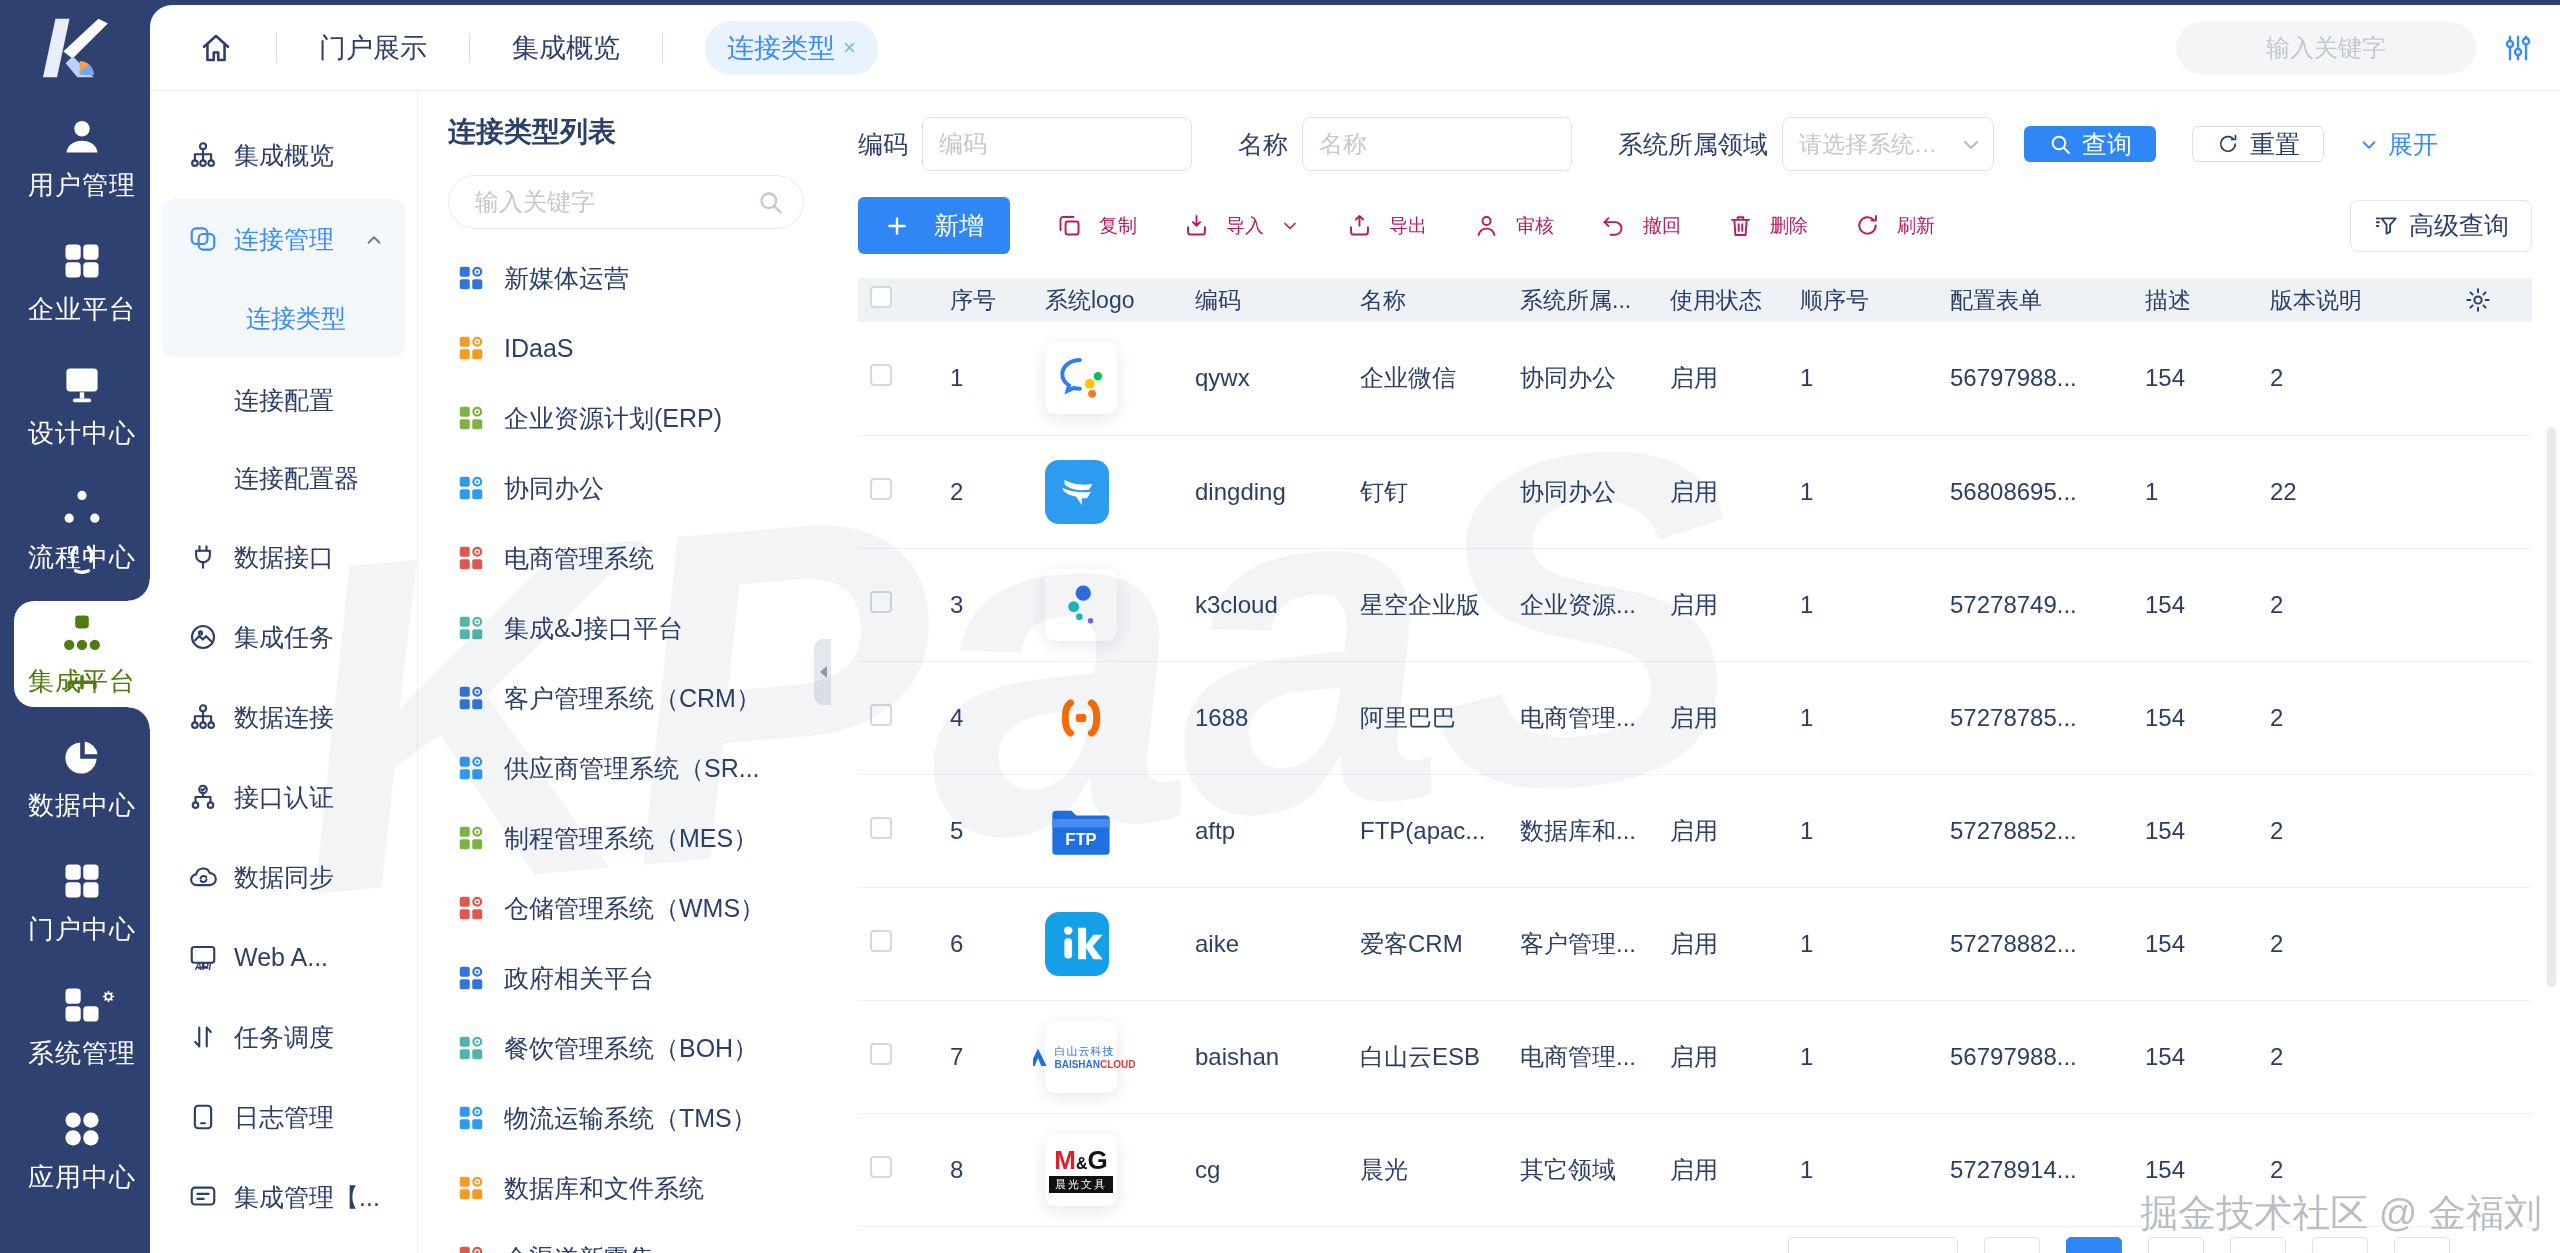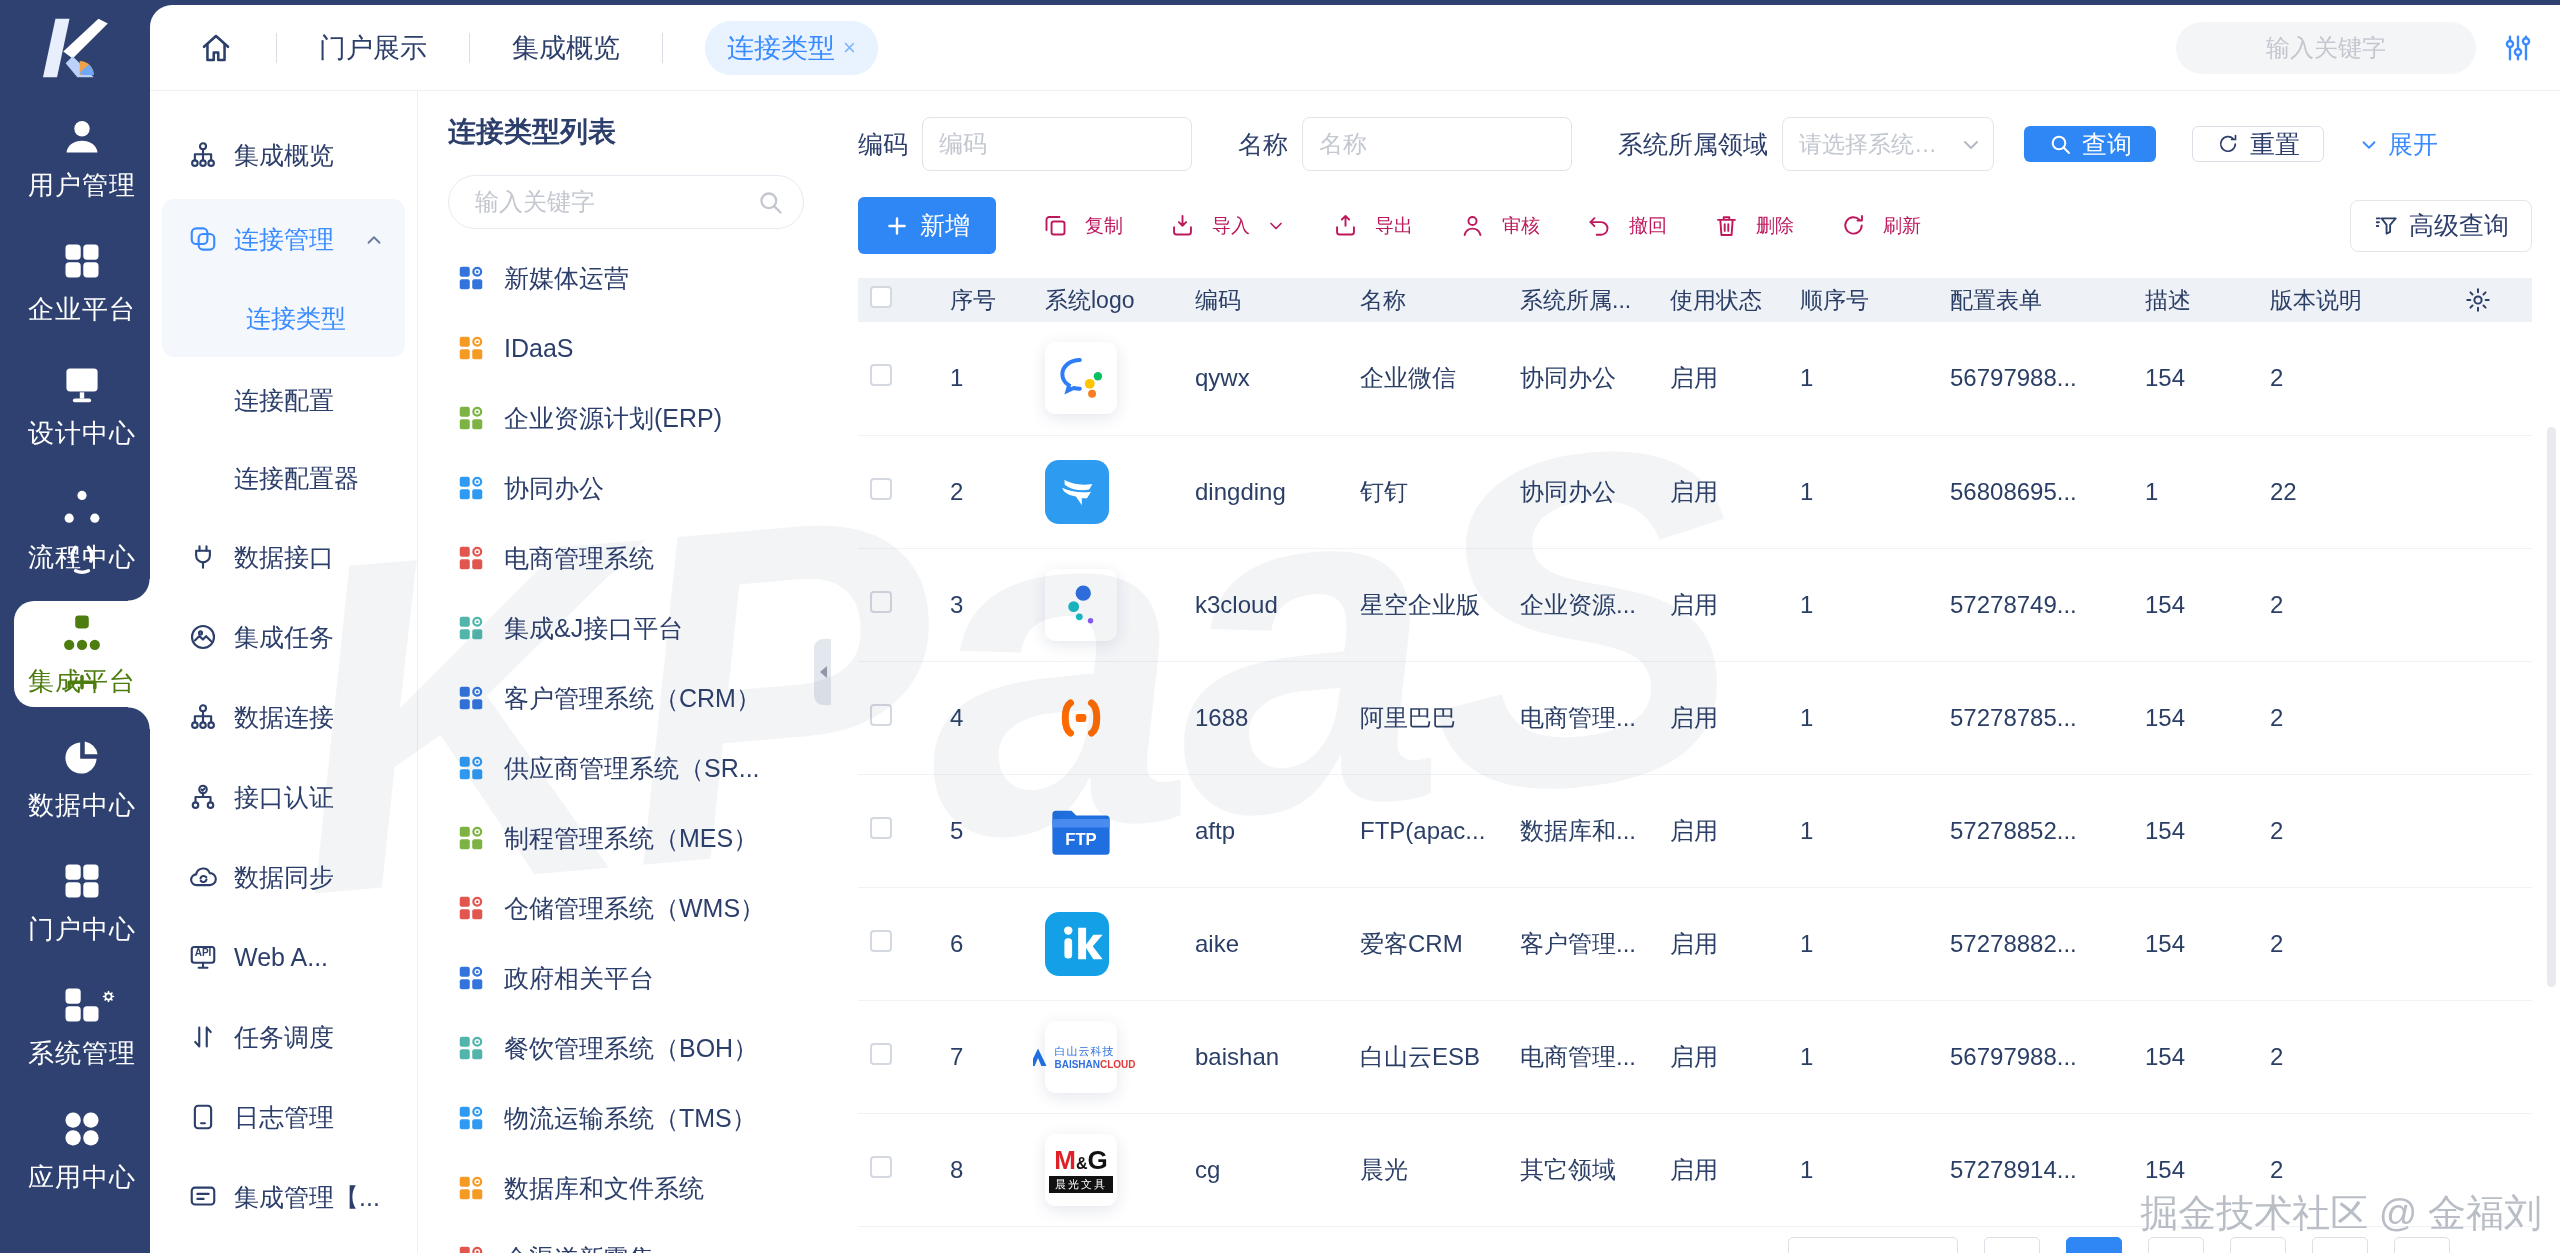--- a/index.html
+++ b/index.html
@@ -84,21 +84,21 @@
   .f-select .sel-chev { position:absolute; right:10px; top:15px; width:24px; height:24px; color:#b5bac4; }
   .f-select .sel-chev svg { width:100%; height:100%; }
   .btn { display:inline-flex; align-items:center; justify-content:center; gap:10px; height:36px; border-radius:6px; font-size:25px; cursor:pointer; white-space:nowrap; }
   .btn svg { width:24px; height:24px; }
   .btn-primary { background:#2f87f5; color:#fff; width:132px; border:none; margin-left:30px; }
   .btn-plain { background:#fff; color:#2c3e6a; border:1px solid #dcdfe6; width:132px; margin-left:36px; }
   .expand-link { margin-left:34px; display:inline-flex; align-items:center; gap:8px; color:#3a8bff; font-size:25px; cursor:pointer; }
   .expand-link svg { width:22px; height:22px; }
 
   .toolbar { display:flex; align-items:center; margin-top:26px; }
-  .tool-new { display:inline-flex; align-items:center; gap:10px; background:#2f87f5; color:#fff; border:none; border-radius:6px; padding:12px 26px; font-size:25px; cursor:pointer; }
+  .tool-new { display:inline-flex; align-items:center; gap:24px; background:#2f87f5; color:#fff; border:none; border-radius:6px; padding:12px 26px; font-size:25px; cursor:pointer; }
   .tool-new svg { width:26px; height:26px; }
   .tool-btn { display:inline-flex; align-items:center; gap:16px; margin-left:46px; font-size:19px; color:#be185d; cursor:pointer; white-space:nowrap; }
   .tool-btn svg { width:27px; height:27px; }
   .tool-btn .caret svg { width:20px; height:20px; }
   .adv-btn { margin-left:auto; display:inline-flex; align-items:center; gap:10px; height:52px; padding:0 22px; border:1px solid #e2e5ea; border-radius:8px; font-size:25px; color:#2c3e6a; background:#fff; cursor:pointer; }
   .adv-btn svg { width:26px; height:26px; }
 
   table.grid { width:100%; border-collapse:collapse; margin-top:24px; table-layout:fixed; }
   .grid thead th { background:#eef1f6; height:44px; font-size:23px; font-weight:500; color:#2b3f66; text-align:left; padding-left:12px; white-space:nowrap; overflow:hidden; }
   .grid thead th.col-gear { text-align:right; padding-right:22px; }
@@ -331,21 +331,21 @@
             <span class="mic" style="position:relative"><svg viewBox="0 0 24 24" fill="none" stroke="currentColor" stroke-width="1.7" stroke-linecap="round" stroke-linejoin="round">
                 <path d="M7 18.5a4.3 4.3 0 0 1-.4-8.6 5.6 5.6 0 0 1 10.8-1 4 4 0 0 1 .1 9.6z"></path>
                 <path d="M10 13.2a2.6 2.6 0 0 1 4.6-1M14.8 14a2.6 2.6 0 0 1-4.6 1"></path>
               </svg></span>
       <span>数据同步</span>
           </div>
           <div class="menu-item">
             <span class="mic" style="position:relative"><svg viewBox="0 0 24 24" fill="none" stroke="currentColor" stroke-width="1.7" stroke-linecap="round" stroke-linejoin="round">
                 <rect x="3" y="4" width="18" height="12.6" rx="2"></rect>
                 <path d="M12 16.6v3M8.5 20.6h7"></path>
-              </svg><div style="position:absolute;top:6px;left:0;width:100%;text-align:center;font-size:11px;font-weight:bold;color:currentColor"></div><span style="position:absolute;top:5px;left:0;width:100%;text-align:center;font-size:10px;font-weight:bold;">API</span></span>
+              </svg><div style="position:absolute;top:6px;left:0;width:100%;text-align:center;font-size:11px;font-weight:bold;color:currentColor"></div><span style="position:absolute;top:19px;left:0;width:100%;text-align:center;font-size:10px;font-weight:bold;font-style:italic;">API</span></span>
       <span>Web A...</span>
           </div>
           <div class="menu-item">
             <span class="mic" style="position:relative"><svg viewBox="0 0 24 24" fill="none" stroke="currentColor" stroke-width="1.7" stroke-linecap="round" stroke-linejoin="round">
                 <path d="M9 4.5v15M9 19.5 5.8 16M15 19.5v-15M15 4.5 18.2 8"></path>
               </svg></span>
       <span>任务调度</span>
           </div>
           <div class="menu-item">
             <span class="mic" style="position:relative"><svg viewBox="0 0 24 24" fill="none" stroke="currentColor" stroke-width="1.7" stroke-linecap="round" stroke-linejoin="round">

